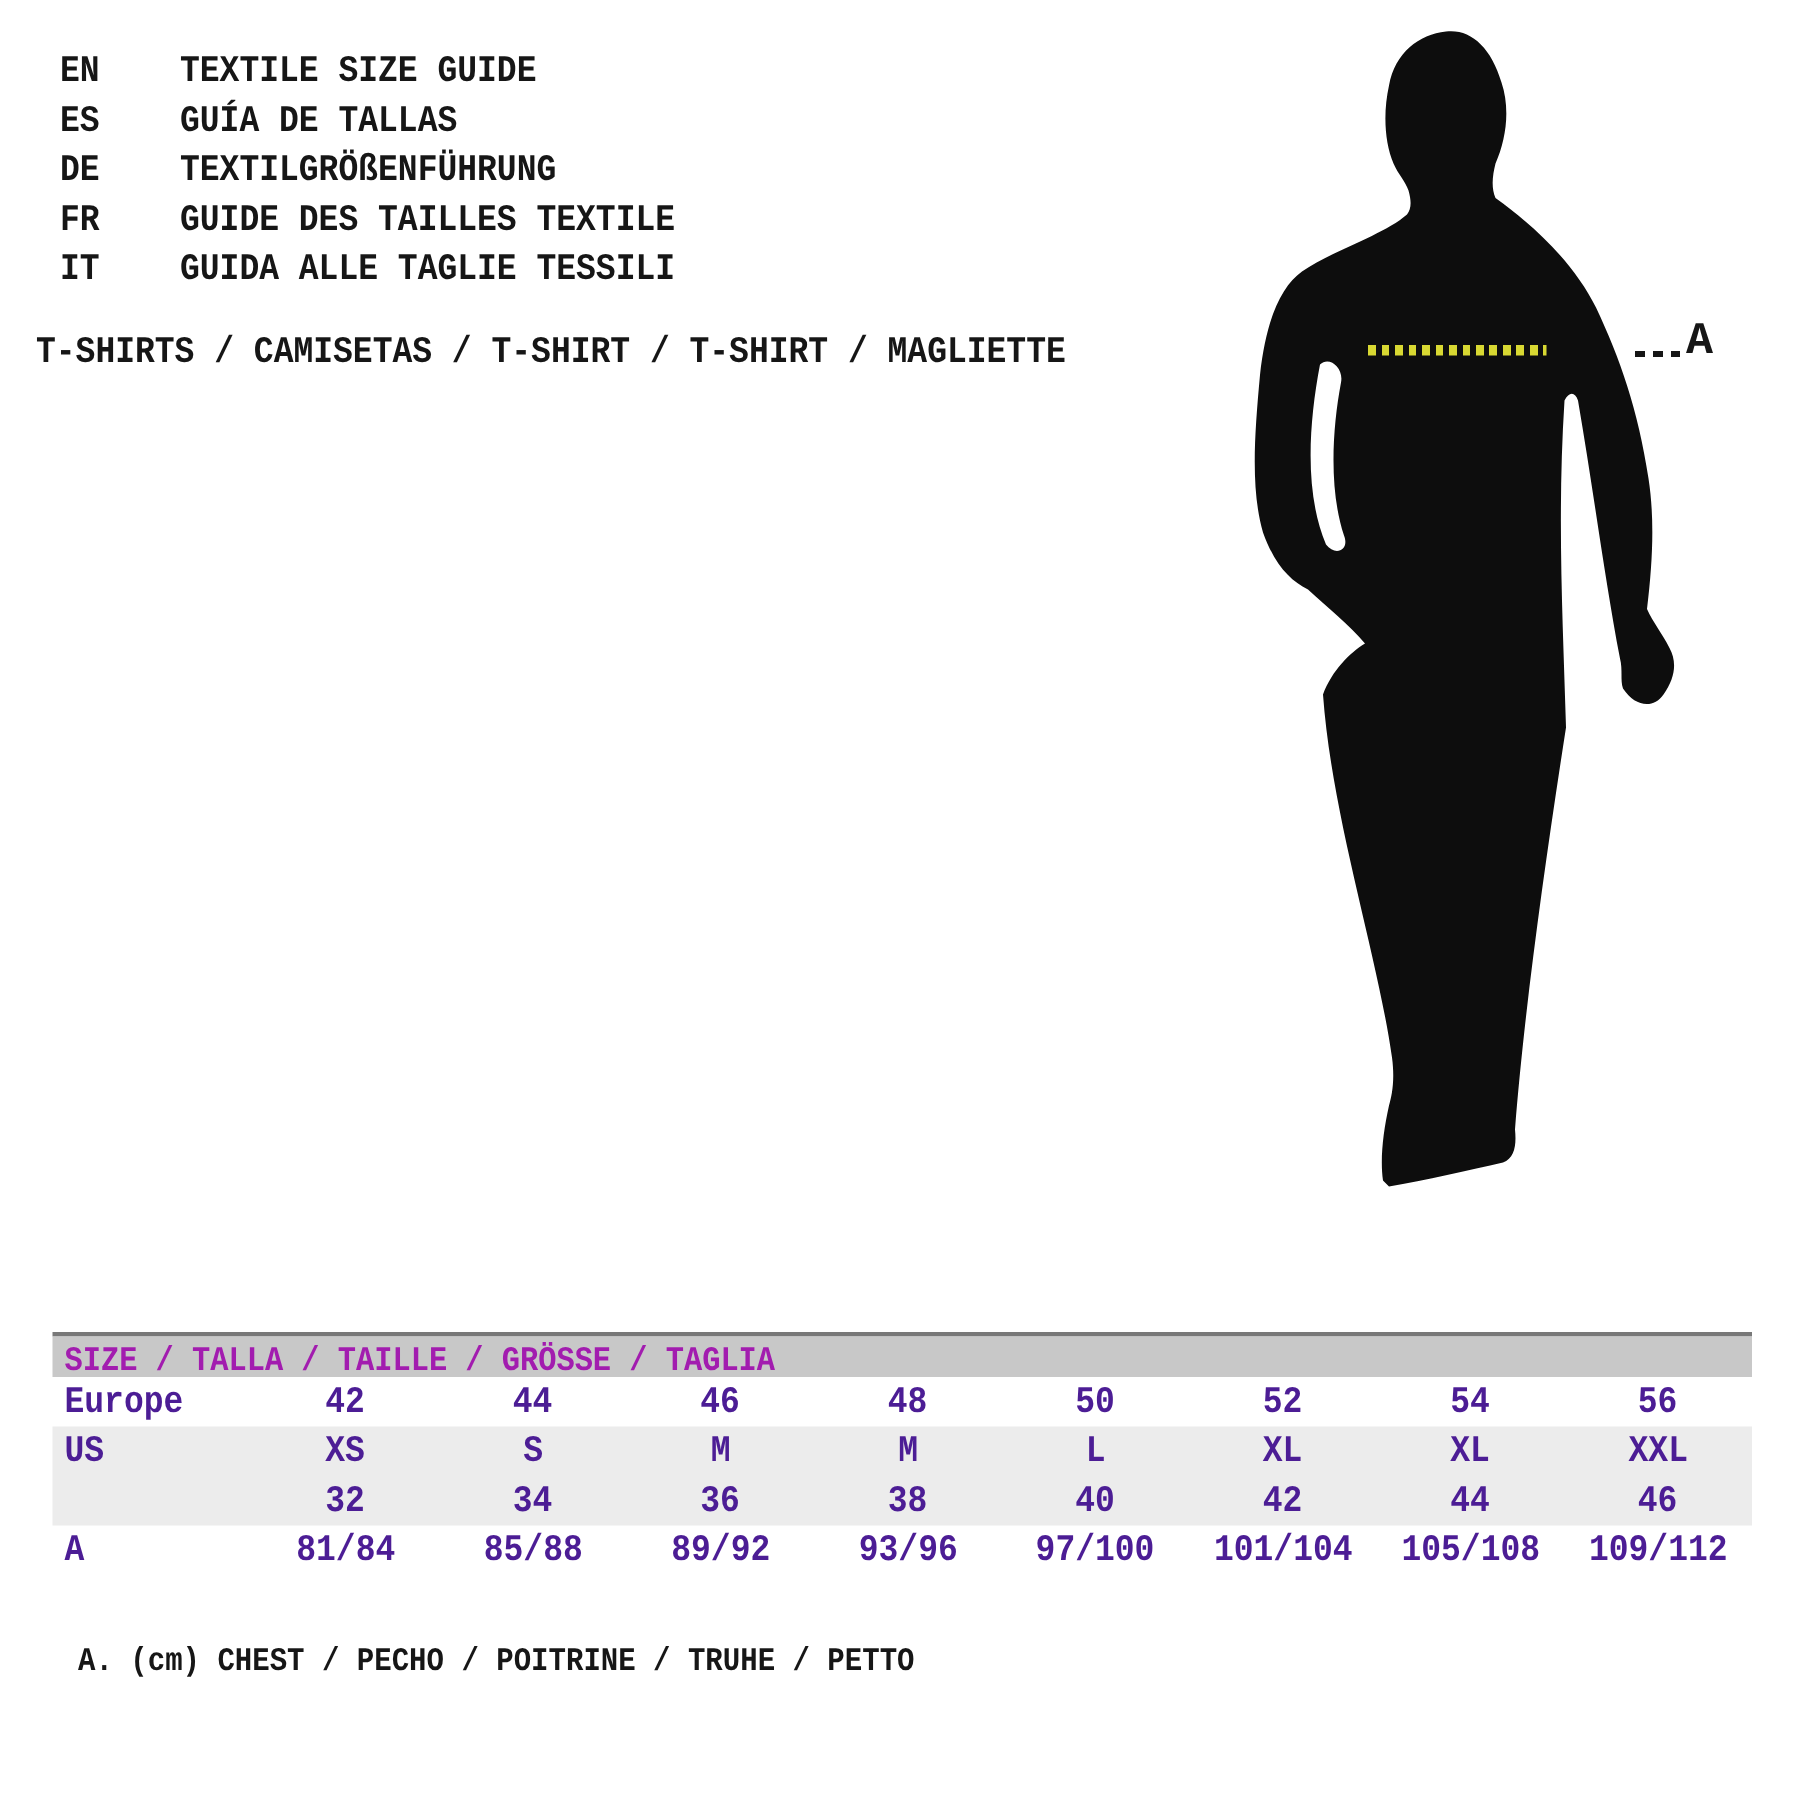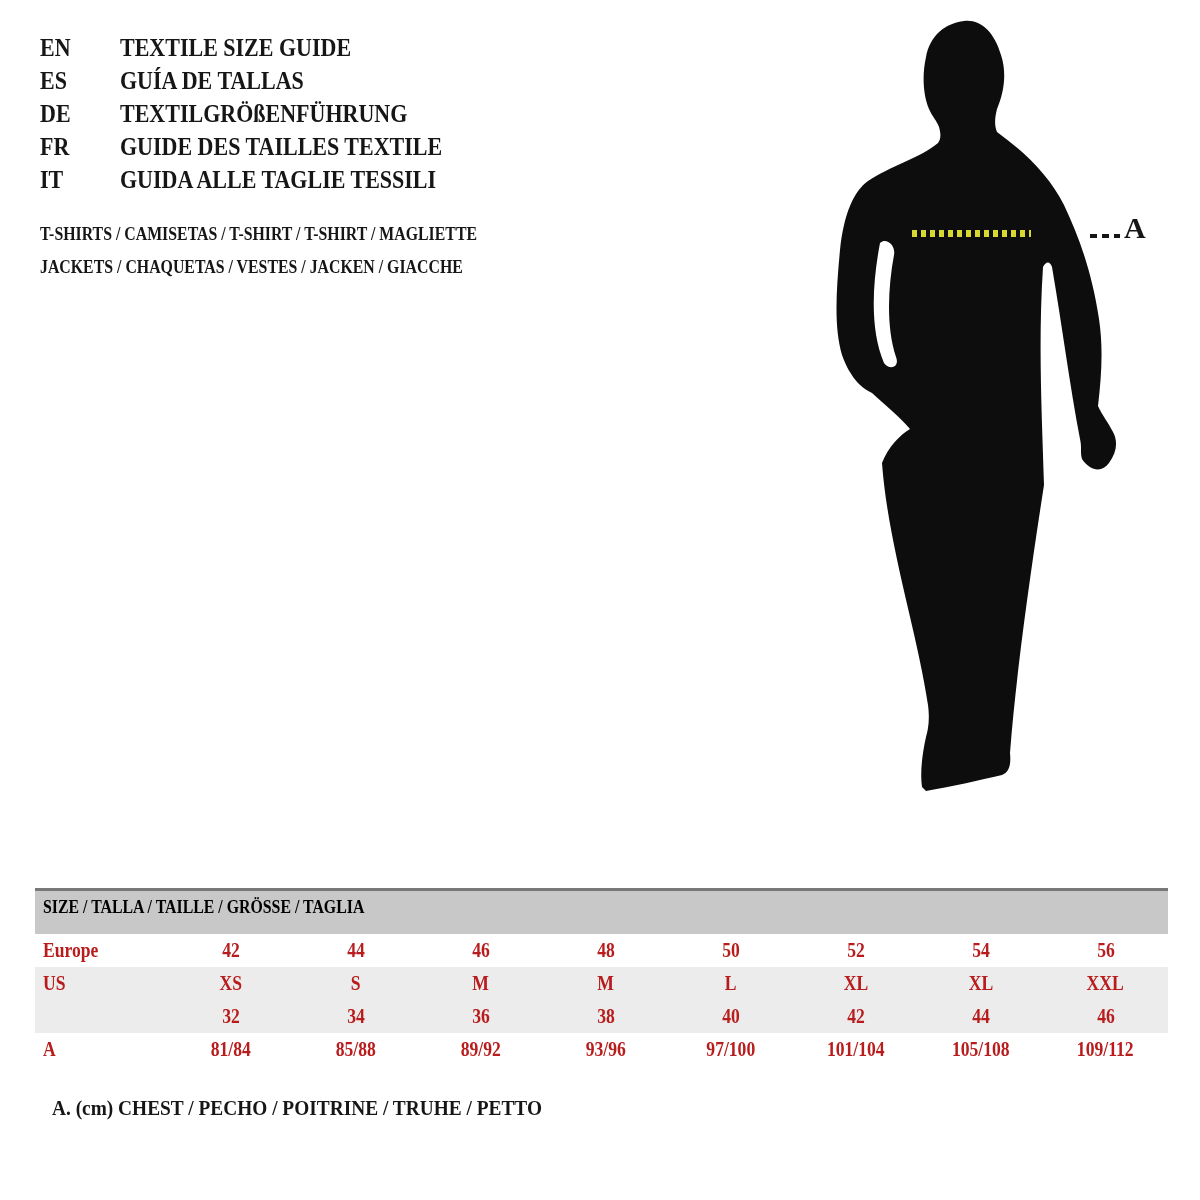--- a/index.html
+++ b/index.html
@@ -1,47 +1,47 @@
 <!DOCTYPE html>
 <html><head>
 <meta charset="utf-8">
 <style>
   html,body{margin:0;padding:0;background:#fff;}
   .canvas{
     position:relative;width:1200px;height:1200px;background:#ffffff;
-    font-family:Liberation Serif, serif;color:#161616;overflow:hidden;
+    font-family:Liberation Mono, monospace;color:#161616;overflow:hidden;
   }
   .cond{display:inline-block;transform:scaleX(.88);transform-origin:0 50%;white-space:nowrap;}
   .condc{display:inline-block;transform:scaleX(.88);transform-origin:50% 50%;white-space:nowrap;}
 
   
   .lang-block{position:absolute;left:40px;top:31px;}
   .lang-row{display:flex;height:33px;line-height:33px;font-size:25px;font-weight:bold;}
   .lang-code{width:80px;}
 
   
-  .cats{position:absolute;left:40px;top:218px;font-size:18px;font-weight:bold;line-height:33px;}
+  .cats{position:absolute;left:24px;top:218px;font-size:25px;font-weight:bold;line-height:33px;}
 
   
   .figure{position:absolute;left:830px;top:15px;width:300px;height:780px;}
   .figure svg{display:block;width:100%;height:100%;}
   .chest-dots{position:absolute;left:912px;top:230px;width:119px;height:7px;
     background:repeating-linear-gradient(90deg,#d8d832 0 5px,transparent 5px 9px);}
   .chest-dashes{position:absolute;left:1090px;top:234px;width:30px;height:4px;
     background:repeating-linear-gradient(90deg,#161616 0 7px,transparent 7px 12px);}
   .measure-a{position:absolute;left:1124px;top:213px;font-size:30px;font-weight:bold;line-height:30px;}
 
   
   .section-title{position:absolute;left:40px;top:838px;font-size:23px;font-weight:bold;line-height:26px;}
 
   
   .size-table{position:absolute;left:35px;top:888px;width:1133px;border-top:3px solid #787878;}
-  .thead{height:43px;line-height:33px;background:#c8c8c8;padding-left:8px;
-    font-size:18px;font-weight:bold;color:#000000;}
-  .trow{display:flex;height:33px;line-height:33px;font-size:20px;font-weight:bold;color:#b91c1c;}
+  .thead{height:27px;line-height:33px;background:#c8c8c8;padding-left:8px;
+    font-size:23px;font-weight:bold;color:#a21caf;}
+  .trow{display:flex;height:33px;line-height:33px;font-size:25px;font-weight:bold;color:#4c1d95;}
   .trow.shaded{background:#ececec;}
   .tlabel{width:133px;padding-left:8px;box-sizing:border-box;text-align:left;}
   .tcell{flex:1;text-align:center;}
 
   
   .footnote{position:absolute;left:52px;top:1094px;font-size:22px;font-weight:bold;line-height:28px;}
 </style>
 </head>
 <body>
 
@@ -65,21 +65,20 @@
       <div><span class="cond">GUIDE DES TAILLES TEXTILE</span></div>
     </div>
     <div class="lang-row">
       <div class="lang-code"><span class="cond">IT</span></div>
       <div><span class="cond">GUIDA ALLE TAGLIE TESSILI</span></div>
     </div>
   </div>
 
   <div class="cats">
     <div><span class="cond">T-SHIRTS / CAMISETAS / T-SHIRT / T-SHIRT / MAGLIETTE</span></div>
-    <div><span class="cond">JACKETS / CHAQUETAS / VESTES / JACKEN / GIACCHE</span></div>
   </div>
 
   <div class="figure">
     <svg viewBox="0 0 300 780" xmlns="http://www.w3.org/2000/svg">
       <path fill="#0d0d0d" fill-rule="evenodd" d="
         M134,6
         C116,8 100,20 96,42
         C92,60 93,80 99,94
         C102,101 107,106 109,112
         C111,119 111,124 108,128

